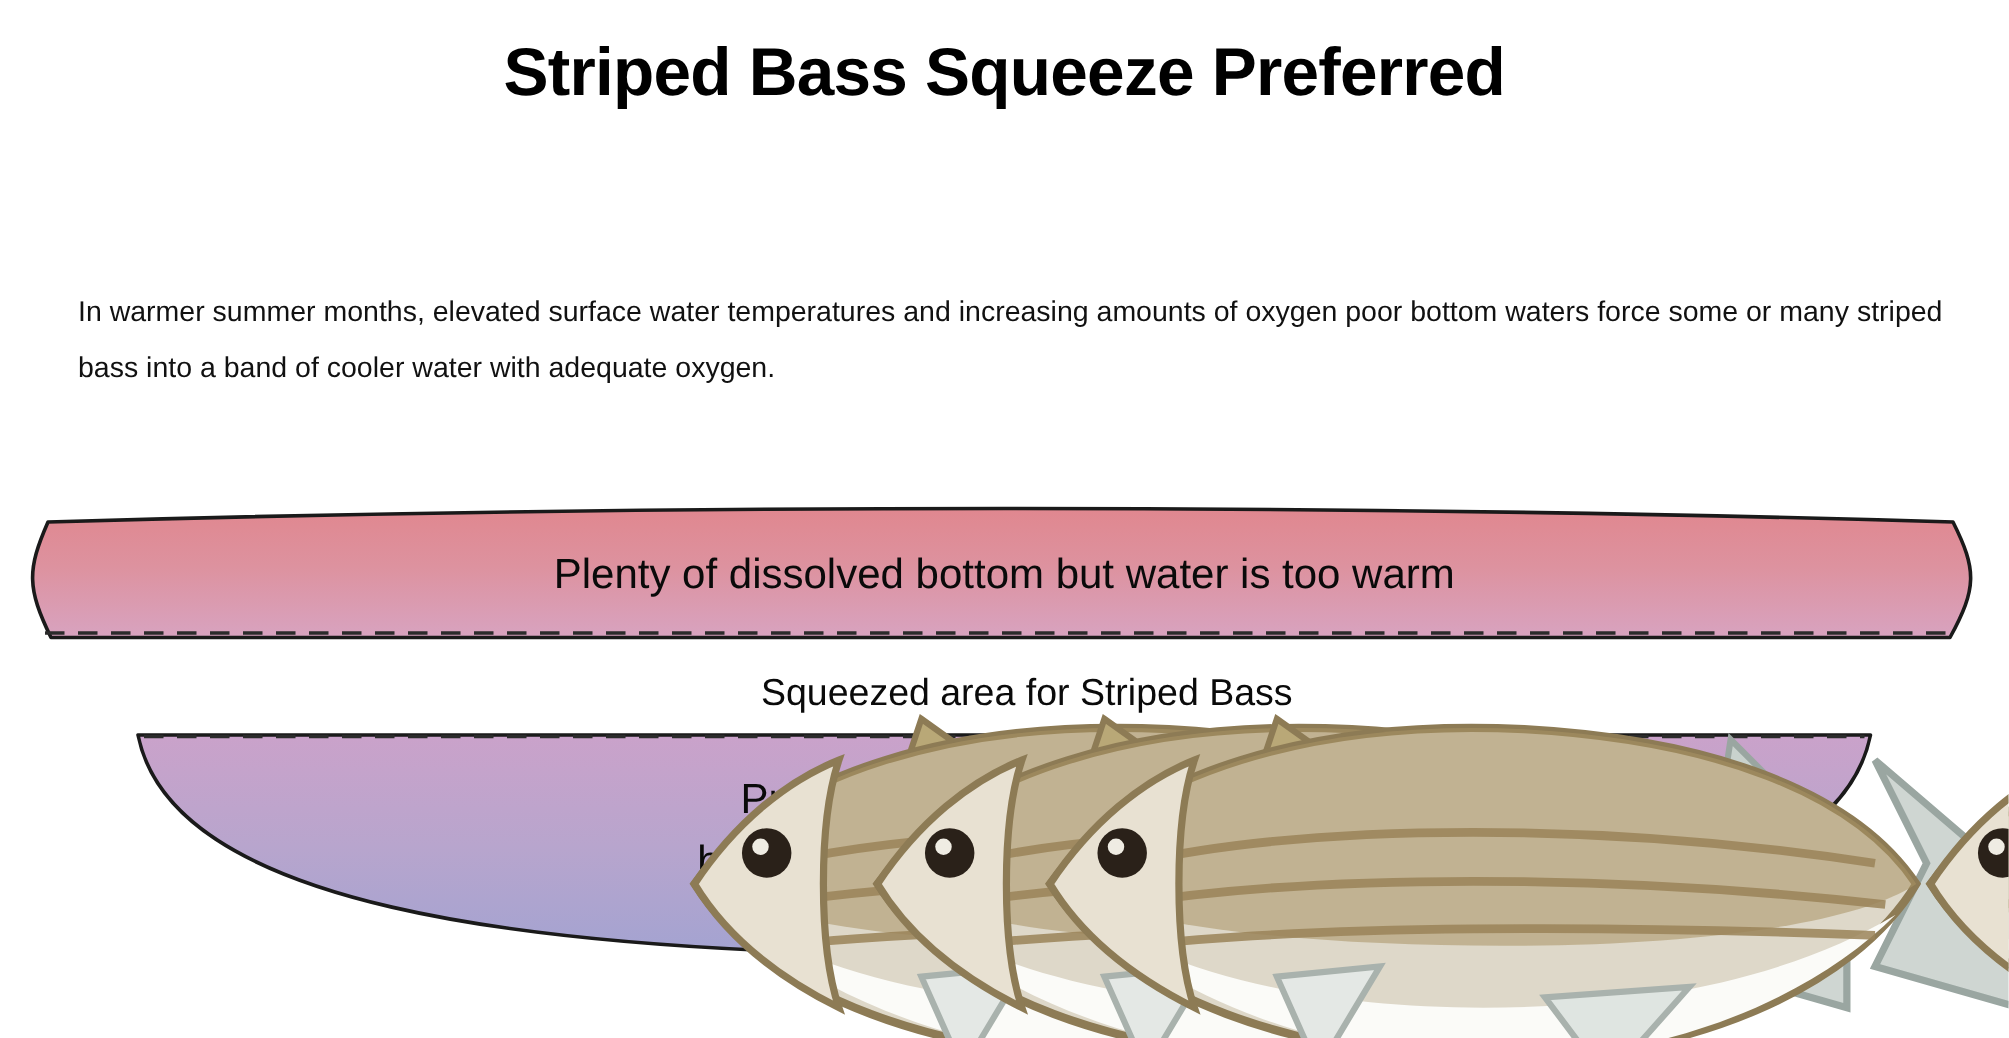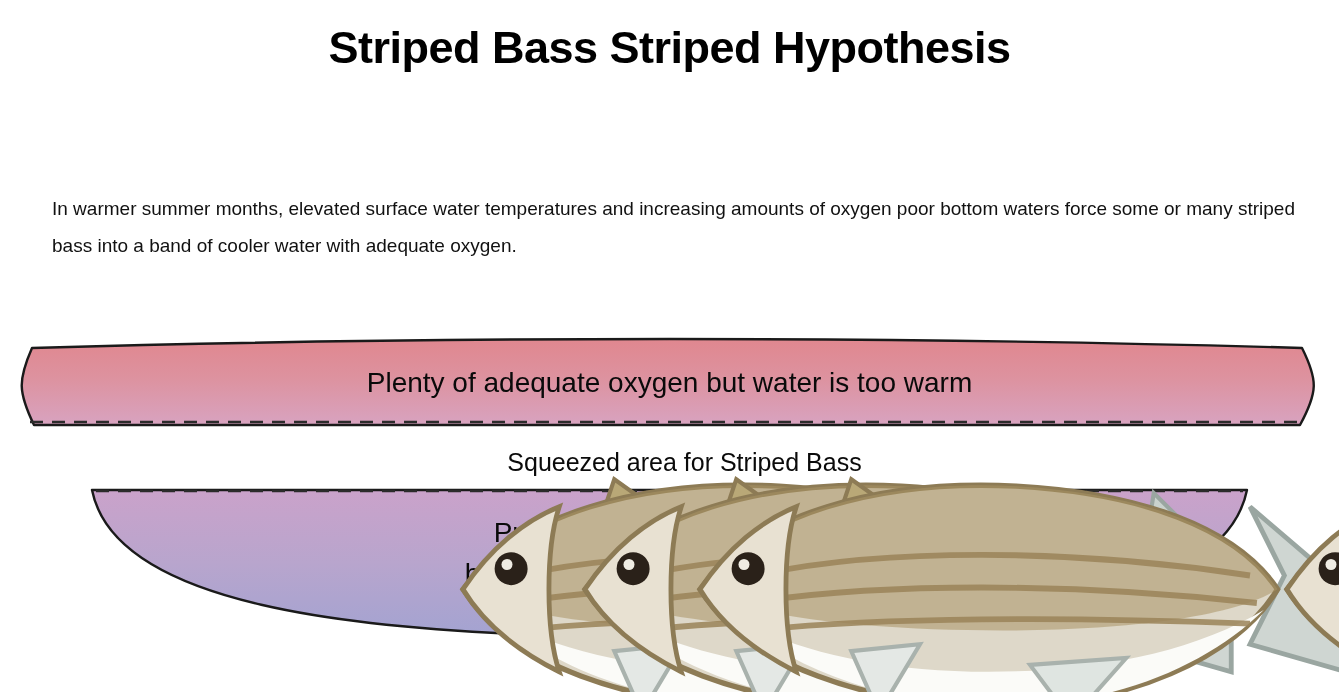--- a/index.html
+++ b/index.html
@@ -100,21 +100,21 @@
     position: absolute;
     top: 108px;
     width: 104px;
     height: 48px;
   }
   .fish svg { display: block; width: 104px; height: 48px; }
 </style>
 </head>
 <body>
 
-<div id="slide-title">Striped Bass Striped Hypothesis</div>
+<div id="slide-title">Striped Bass Squeeze Preferred</div>
 
 <div id="intro-paragraph">In warmer summer months, elevated surface water temperatures and increasing amounts of oxygen poor bottom waters force some or many striped bass into a band of cooler water with adequate oxygen.</div>
 
 <div id="diagram">
 
   <svg viewBox="0 0 1339 330" preserveAspectRatio="none">
     <defs>
       <linearGradient id="warmGrad" x1="0" y1="0" x2="0" y2="1">
         <stop offset="0%" stop-color="#e0878f"></stop>
         <stop offset="45%" stop-color="#dd929f"></stop>
@@ -136,21 +136,21 @@
     <line x1="30" y1="92" x2="1305" y2="92" stroke="#2b2b2b" stroke-width="2.4" stroke-dasharray="13 9"></line>
 
     <path d="M 92,160
              L 1247,160
              C 1225,270 1010,307 669,307
              C 329,307 114,270 92,160 Z" fill="url(#coldGrad)" stroke="#1a1a1a" stroke-width="2.4" stroke-linejoin="round"></path>
 
     <line x1="96" y1="161" x2="1243" y2="161" stroke="#2b2b2b" stroke-width="2.4" stroke-dasharray="13 9"></line>
   </svg>
 
-  <div class="band-label" id="warm-band-label">Plenty of adequate oxygen but water is too warm</div>
+  <div class="band-label" id="warm-band-label">Plenty of dissolved bottom but water is too warm</div>
 
   <div class="band-label" id="squeeze-label">Squeezed area for Striped Bass</div>
 
   <div class="band-label" id="cold-band-label">
     <span>Preferred water temperature</span>
     <span class="line2">but not enough dissolved oxygen</span>
   </div>
 
   <div class="fish" style="left:96px">
     <svg viewBox="0 0 104 48">

